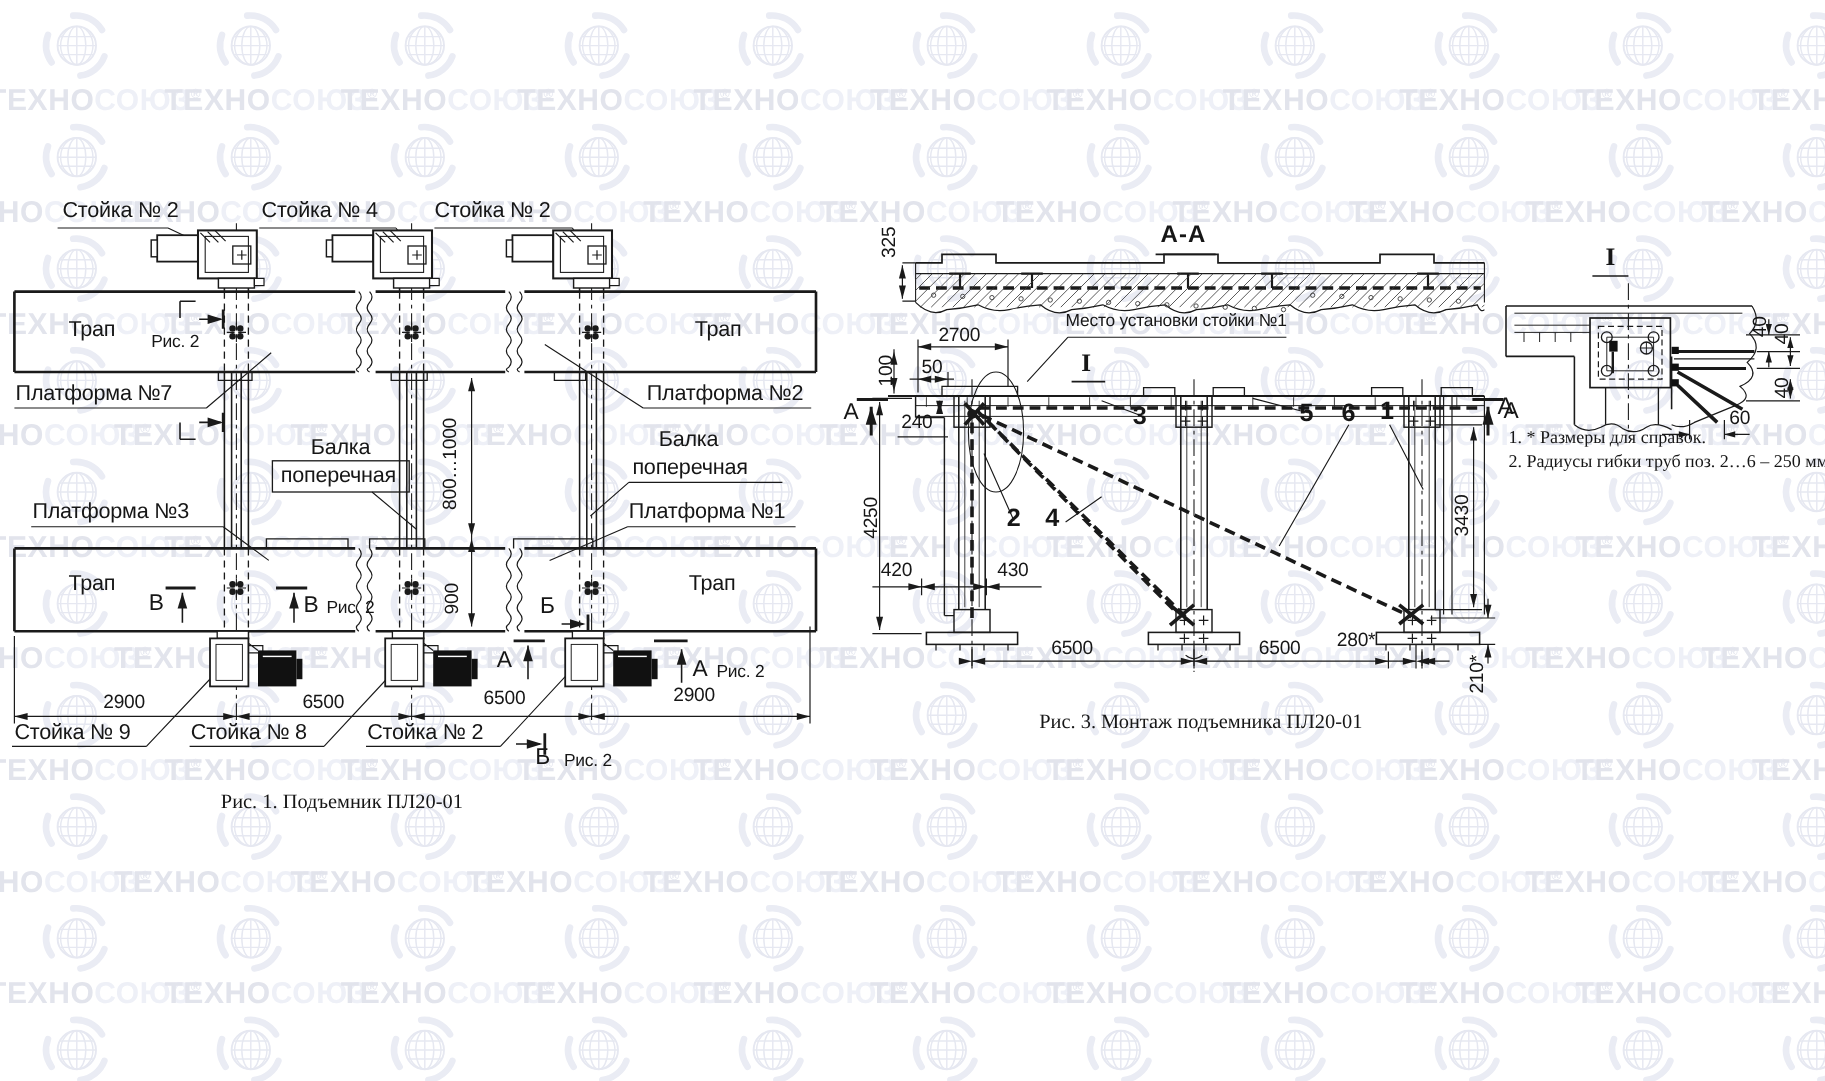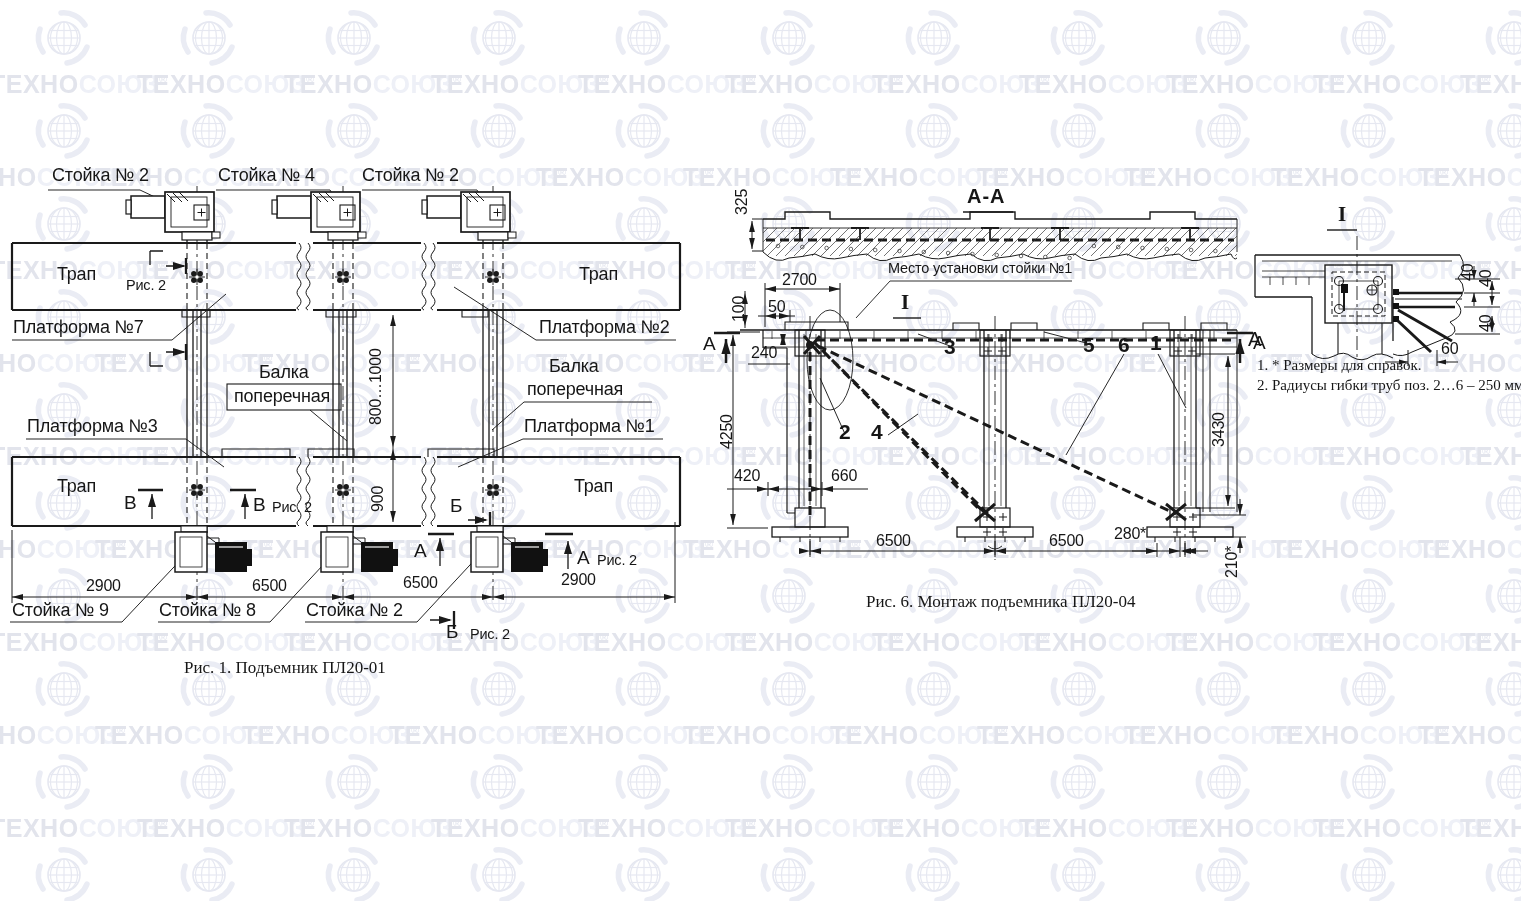--- a/index.html
+++ b/index.html
@@ -2274,35 +2274,35 @@
     <div class="lbl f20b" style="left:967px;top:186px">А-А</div>
     <div class="lbl rot" style="left:734px;top:215px">325</div>
     <div class="lbl f15" style="left:888px;top:261px">Место установки стойки №1</div>
     <div class="lbl serif" style="left:901px;top:291px;font-size:21px;font-weight:bold">I</div>
     <div class="lbl" style="left:782px;top:272px">2700</div>
     <div class="lbl rot" style="left:731px;top:322px">100</div>
     <div class="lbl" style="left:768px;top:299px">50</div>
     <div class="lbl" style="left:751px;top:345px">240</div>
     <div class="lbl rot" style="left:719px;top:449px">4250</div>
     <div class="lbl" style="left:734px;top:468px">420</div>
-    <div class="lbl" style="left:831px;top:468px">660</div>
+    <div class="lbl" style="left:831px;top:468px">430</div>
     <div class="lbl" style="left:876px;top:533px">6500</div>
     <div class="lbl" style="left:1049px;top:533px">6500</div>
     <div class="lbl" style="left:1114px;top:526px">280*</div>
     <div class="lbl rot" style="left:1224px;top:578px">210*</div>
     <div class="lbl rot" style="left:1211px;top:447px">3430</div>
     <div class="lbl f19" style="left:703px;top:334px">А</div>
     <div class="lbl f19" style="left:1253px;top:333px">А</div>
     <div class="lbl f21" style="left:944px;top:336px">3</div>
     <div class="lbl f21" style="left:1083px;top:334px">5</div>
     <div class="lbl f21" style="left:1118px;top:334px">6</div>
     <div class="lbl f21" style="left:1150px;top:332px">1</div>
     <div class="lbl f21" style="left:839px;top:421px">2</div>
     <div class="lbl f21" style="left:871px;top:421px">4</div>
-    <div class="lbl serif" style="left:866px;top:593px;font-size:17px">Рис. 6. Монтаж подъемника ПЛ20-04</div>
+    <div class="lbl serif" style="left:866px;top:593px;font-size:17px">Рис. 3. Монтаж подъемника ПЛ20-01</div>
 
     <div class="lbl serif" style="left:1338px;top:203px;font-size:21px;font-weight:bold">I</div>
     <div class="lbl rot" style="left:1460px;top:281px">40</div>
     <div class="lbl rot" style="left:1478px;top:287px">40</div>
     <div class="lbl rot" style="left:1478px;top:332px">40</div>
     <div class="lbl" style="left:1441px;top:341px">60</div>
     <div class="lbl" style="left:1248px;top:329px;font-size:20px">А</div>
     <div class="lbl serif" style="left:1257px;top:358px;font-size:15px">1. * Размеры для справок.</div>
     <div class="lbl serif" style="left:1257px;top:378px;font-size:15px">2. Радиусы гибки труб поз. 2…6 – 250 мм.</div>
   </div>

